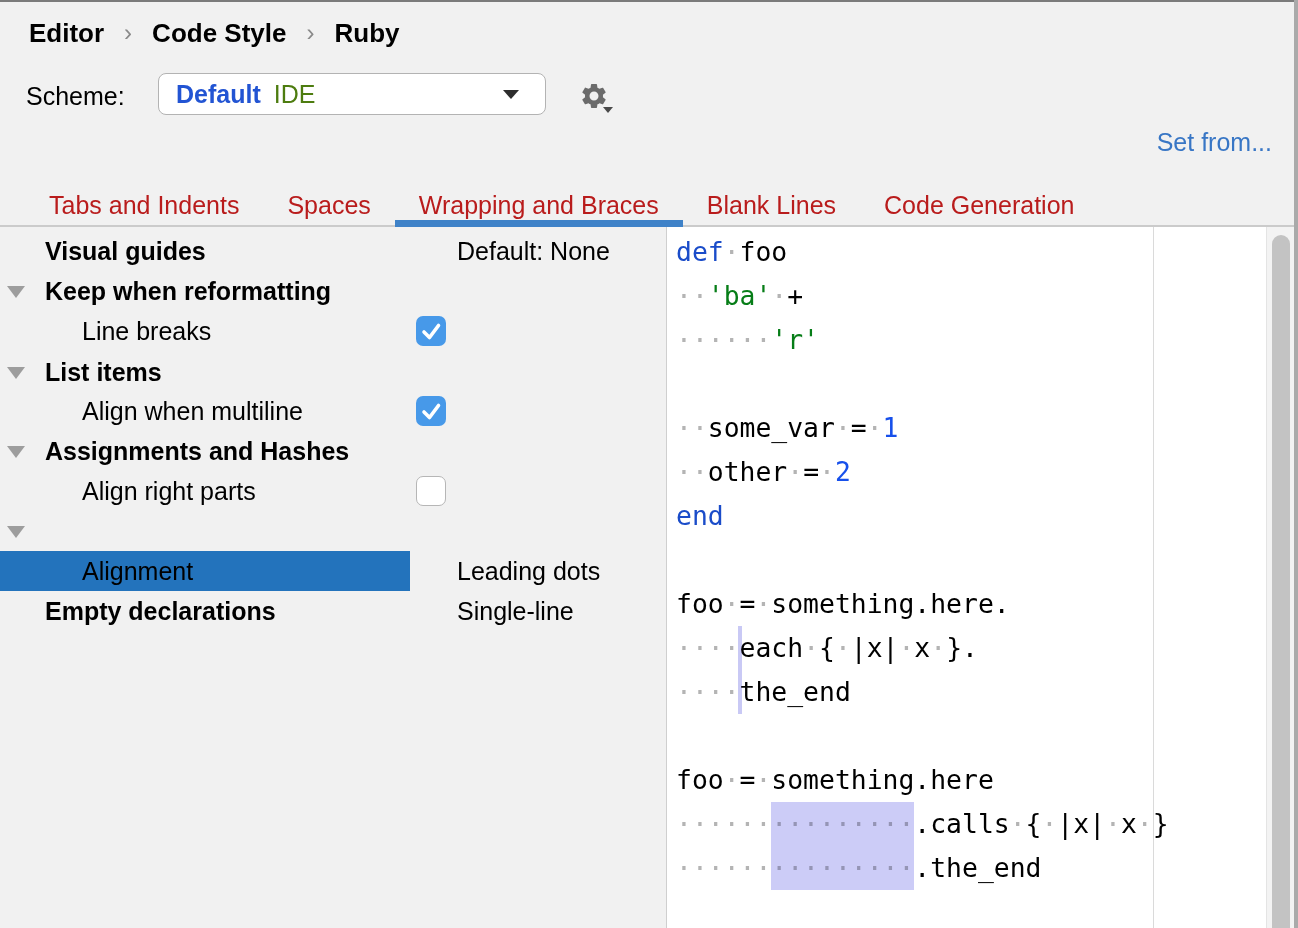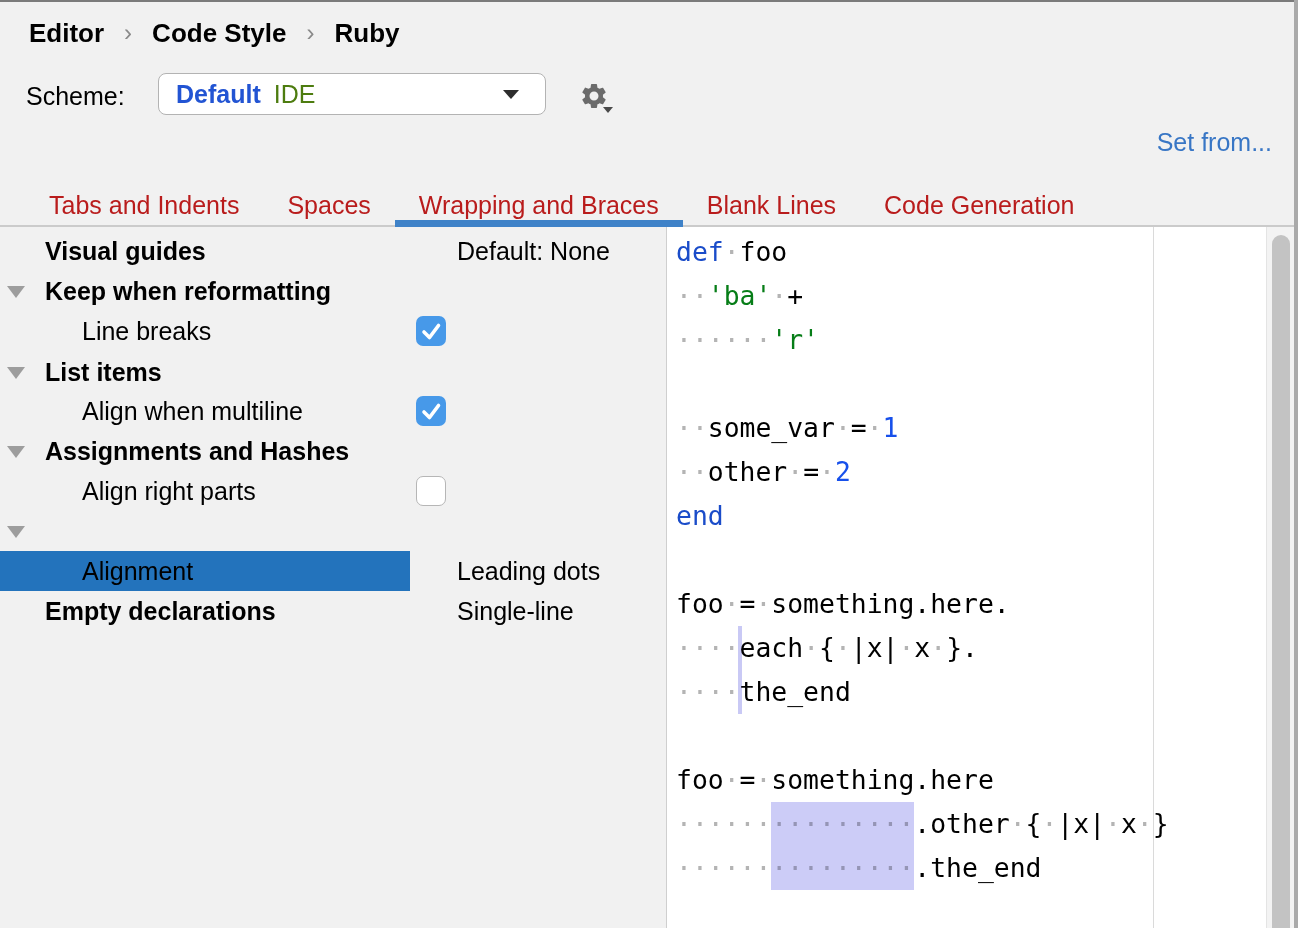--- a/index.html
+++ b/index.html
@@ -162,21 +162,21 @@
       <div class="code-line" style="top: 135px;"></div>
       <div class="code-line" style="top: 179px;"><span class="tk-ws">··</span><span class="tk-pl">some_var</span><span class="tk-ws">·</span><span class="tk-pl">=</span><span class="tk-ws">·</span><span class="tk-num">1</span></div>
       <div class="code-line" style="top: 223px; padding-left: 9px;"><span class="tk-ws">··</span><span class="tk-pl">other</span><span class="tk-ws">·</span><span class="tk-pl">=</span><span class="tk-ws">·</span><span class="tk-num">2</span></div>
       <div class="code-line" style="top: 267px;"><span class="tk-kw">end</span></div>
       <div class="code-line" style="top: 311px;"></div>
       <div class="code-line" style="top: 355px;"><span class="tk-pl">foo</span><span class="tk-ws">·</span><span class="tk-pl">=</span><span class="tk-ws">·</span><span class="tk-pl">something.here.</span></div>
       <div class="code-line" style="top: 399px;"><span class="tk-ws">····</span><span class="tk-pl">each</span><span class="tk-ws">·</span><span class="tk-pl">{</span><span class="tk-ws">·</span><span class="tk-pl">|x|</span><span class="tk-ws">·</span><span class="tk-pl">x</span><span class="tk-ws">·</span><span class="tk-pl">}.</span></div>
       <div class="code-line" style="top: 443px;"><span class="tk-ws">····</span><span class="tk-pl">the_end</span></div>
       <div class="code-line" style="top: 487px;"></div>
       <div class="code-line" style="top: 531px;"><span class="tk-pl">foo</span><span class="tk-ws">·</span><span class="tk-pl">=</span><span class="tk-ws">·</span><span class="tk-pl">something.here</span></div>
-      <div class="code-line" style="top: 575px;"><span class="tk-ws">······</span><span class="tk-wssel">·········</span><span class="tk-pl">.other</span><span class="tk-ws">·</span><span class="tk-pl">{</span><span class="tk-ws">·</span><span class="tk-pl">|x|</span><span class="tk-ws">·</span><span class="tk-pl">x</span><span class="tk-ws">·</span><span class="tk-pl">}</span></div>
+      <div class="code-line" style="top: 575px;"><span class="tk-ws">······</span><span class="tk-wssel">·········</span><span class="tk-pl">.calls</span><span class="tk-ws">·</span><span class="tk-pl">{</span><span class="tk-ws">·</span><span class="tk-pl">|x|</span><span class="tk-ws">·</span><span class="tk-pl">x</span><span class="tk-ws">·</span><span class="tk-pl">}</span></div>
       <div class="code-line" style="top: 619px;"><span class="tk-ws">······</span><span class="tk-wssel">·········</span><span class="tk-pl">.the_end</span></div>
       <div class="code-line" style="top: 663px;"></div>
     </div>
 </div>
 
 <div class="abs scroll-track">
   <div class="scroll-thumb"></div>
 </div>
 
 <div class="abs right-strip"></div>

